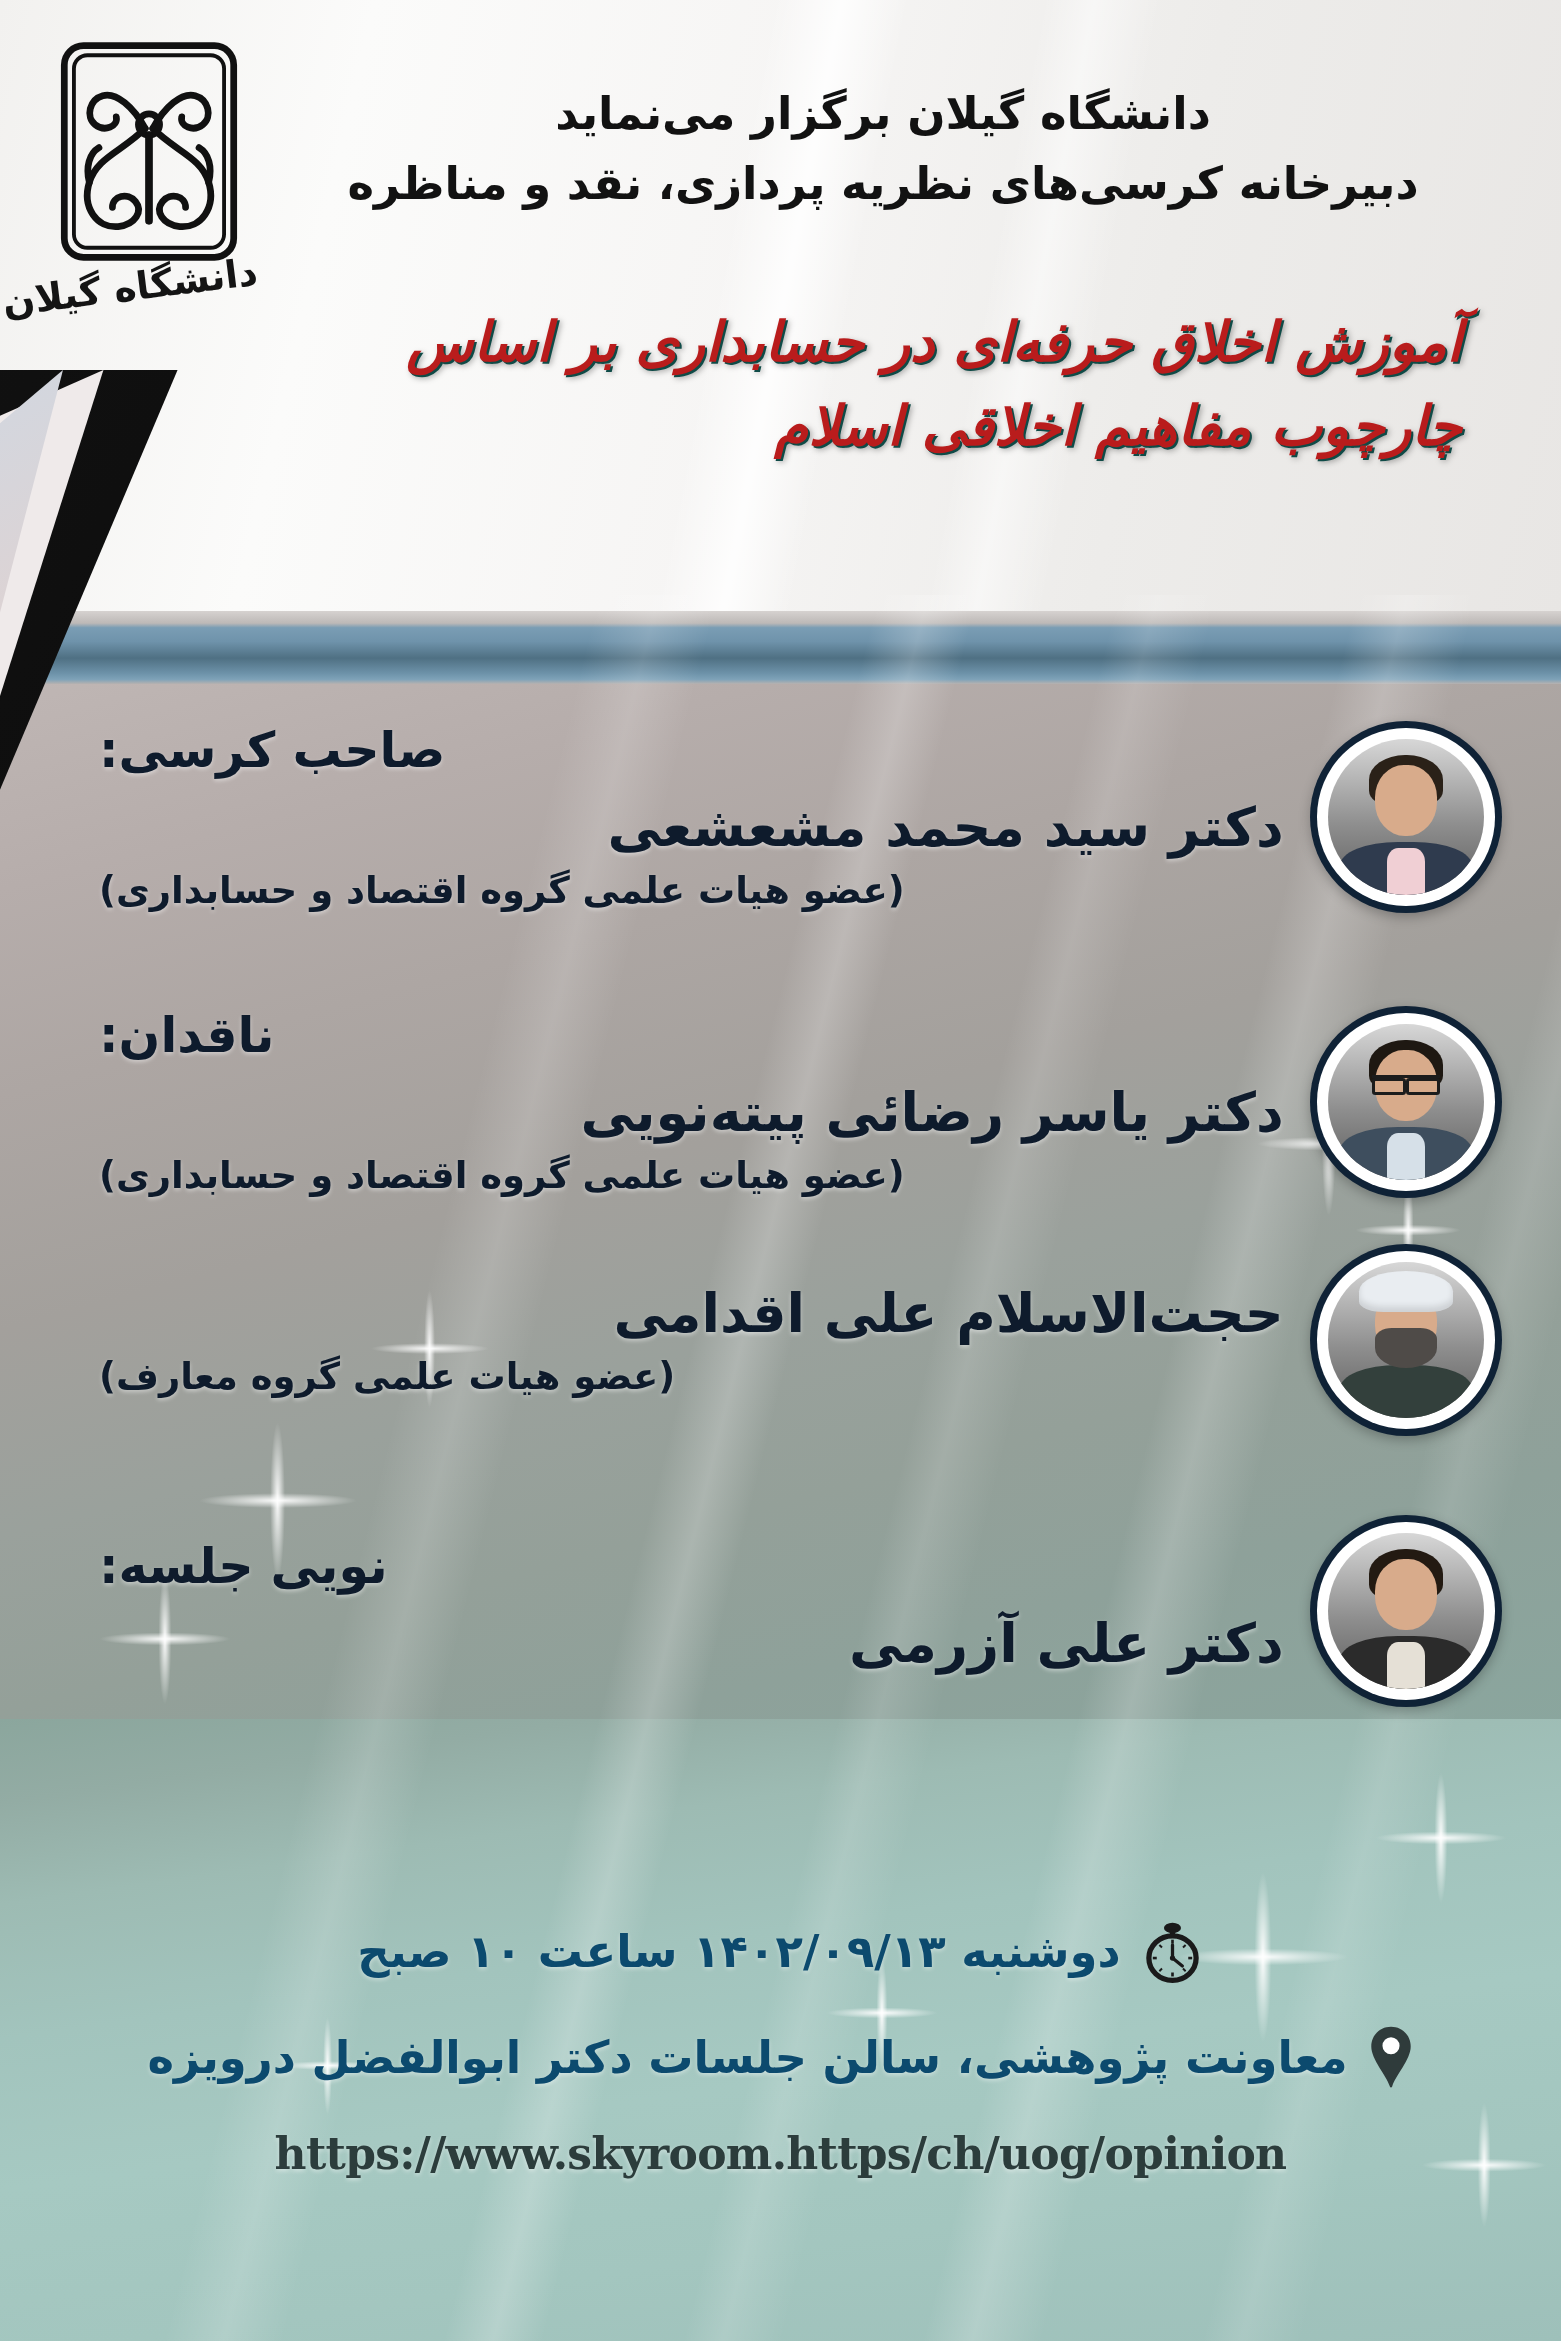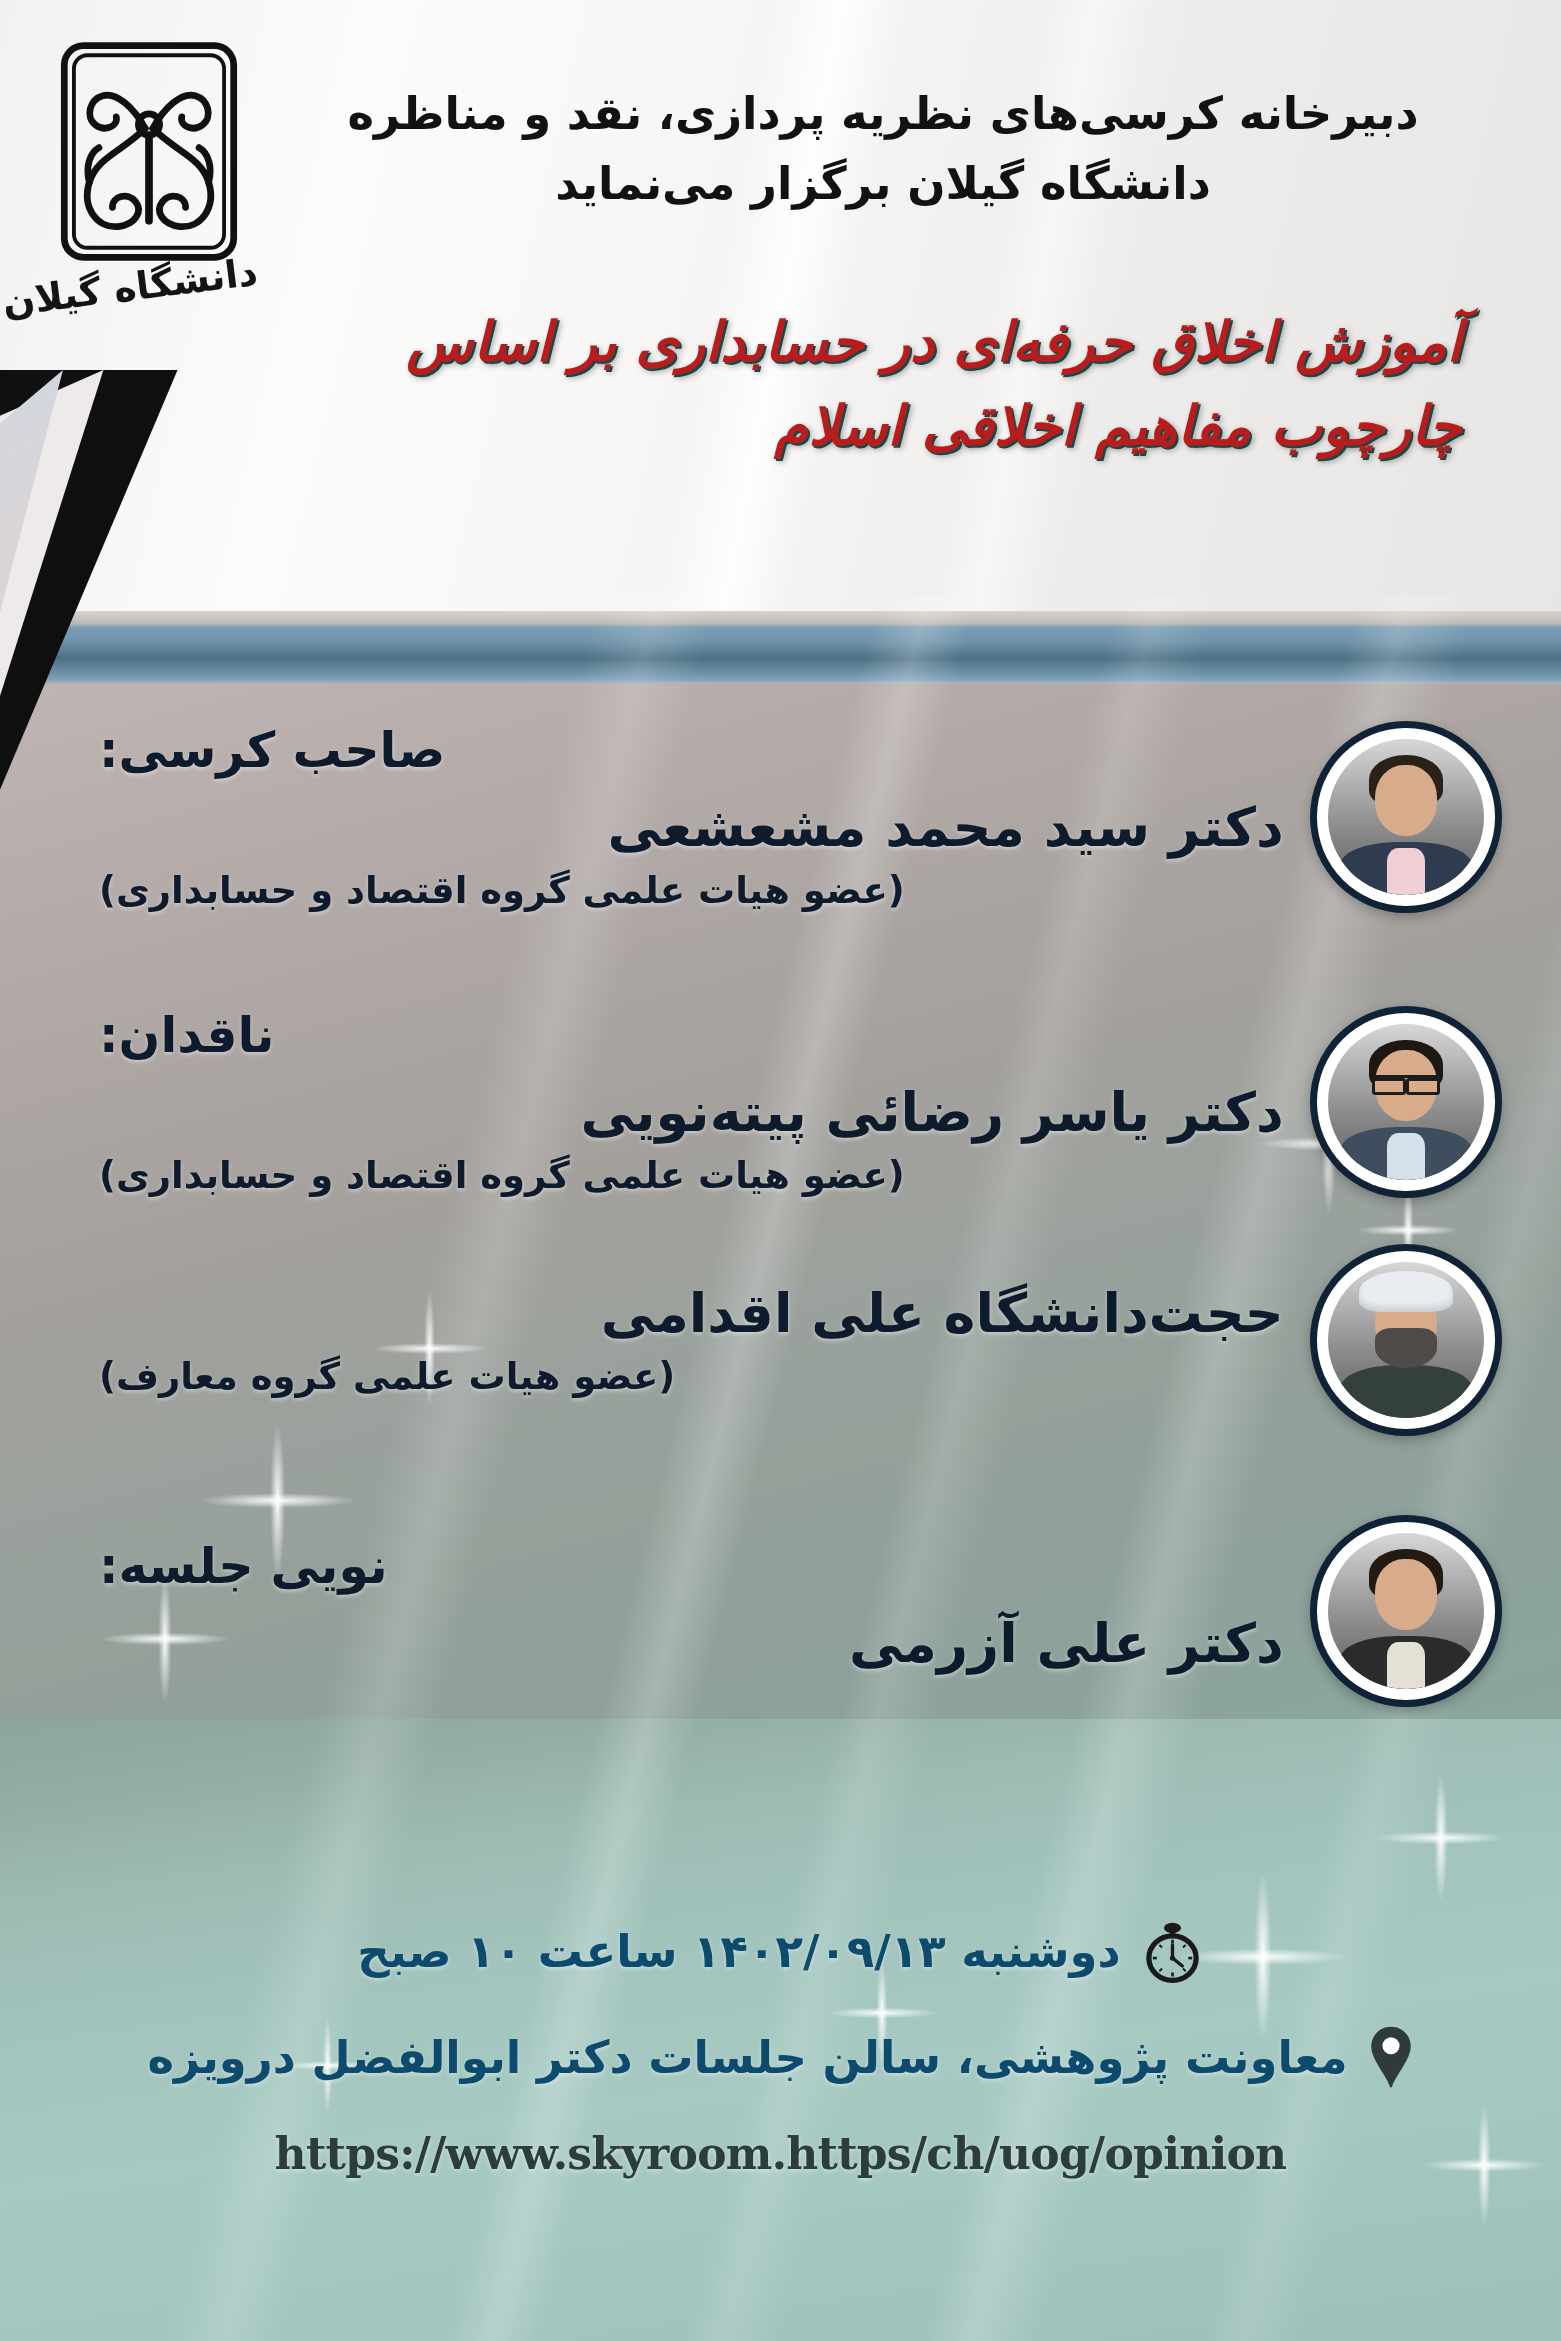--- a/index.html
+++ b/index.html
@@ -404,22 +404,22 @@
         <path d="M162 152 C 166 136, 162 122, 152 116" fill="none" stroke="#111" stroke-width="7" stroke-linecap="round"></path>
 
         <circle cx="100" cy="92" r="11" fill="none" stroke="#111" stroke-width="7"></circle>
         <path d="M100 103 L100 192" stroke="#111" stroke-width="8" stroke-linecap="round"></path>
       </svg>
     </div>
     <div class="logo-caption">دانشگاه گیلان</div>
   </div>
 
   <div class="header-text">
+    <div class="header-line">دانشگاه گیلان برگزار می‌نماید</div>
     <div class="header-line">دبیرخانه کرسی‌های نظریه پردازی، نقد و مناظره</div>
-    <div class="header-line">دانشگاه گیلان برگزار می‌نماید</div>
   </div>
 
   <div class="main-title">
     <div class="title-line">آموزش اخلاق حرفه‌ای در حسابداری بر اساس</div>
     <div class="title-line">چارچوب مفاهیم اخلاقی اسلام</div>
   </div>
 
   <div class="people">
 
     <div class="person-block" style="margin-bottom:93px;">
@@ -464,21 +464,21 @@
         <div class="avatar-inner">
           <div class="avatar-photo">
             <div class="ph-body" style="background:#33403c;"></div>
             <div class="ph-head"></div>
             <div class="ph-beard"></div>
             <div class="ph-turban"></div>
           </div>
         </div>
       </div>
       <div class="person-text">
-        <div class="person-name">حجت‌دانشگاه علی اقدامی</div>
+        <div class="person-name">حجت‌الاسلام علی اقدامی</div>
         <div class="person-affil">(عضو هیات علمی گروه معارف)</div>
       </div>
     </div>
 
     <div class="person-block">
       <div class="avatar">
         <div class="avatar-inner">
           <div class="avatar-photo">
             <div class="ph-body" style="background:#2b2b2b;"></div>
             <div class="ph-shirt" style="background:#e5e0d6;"></div>

